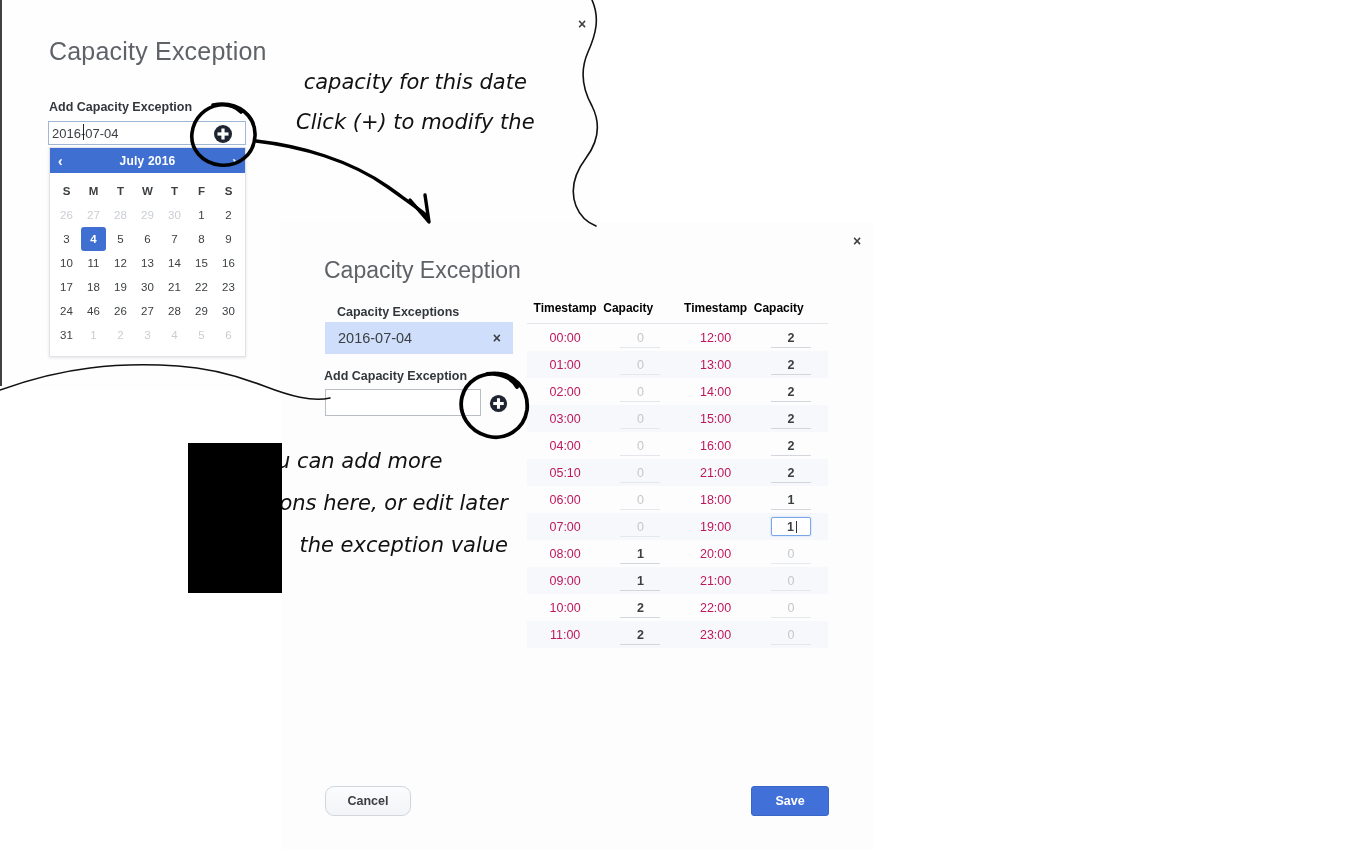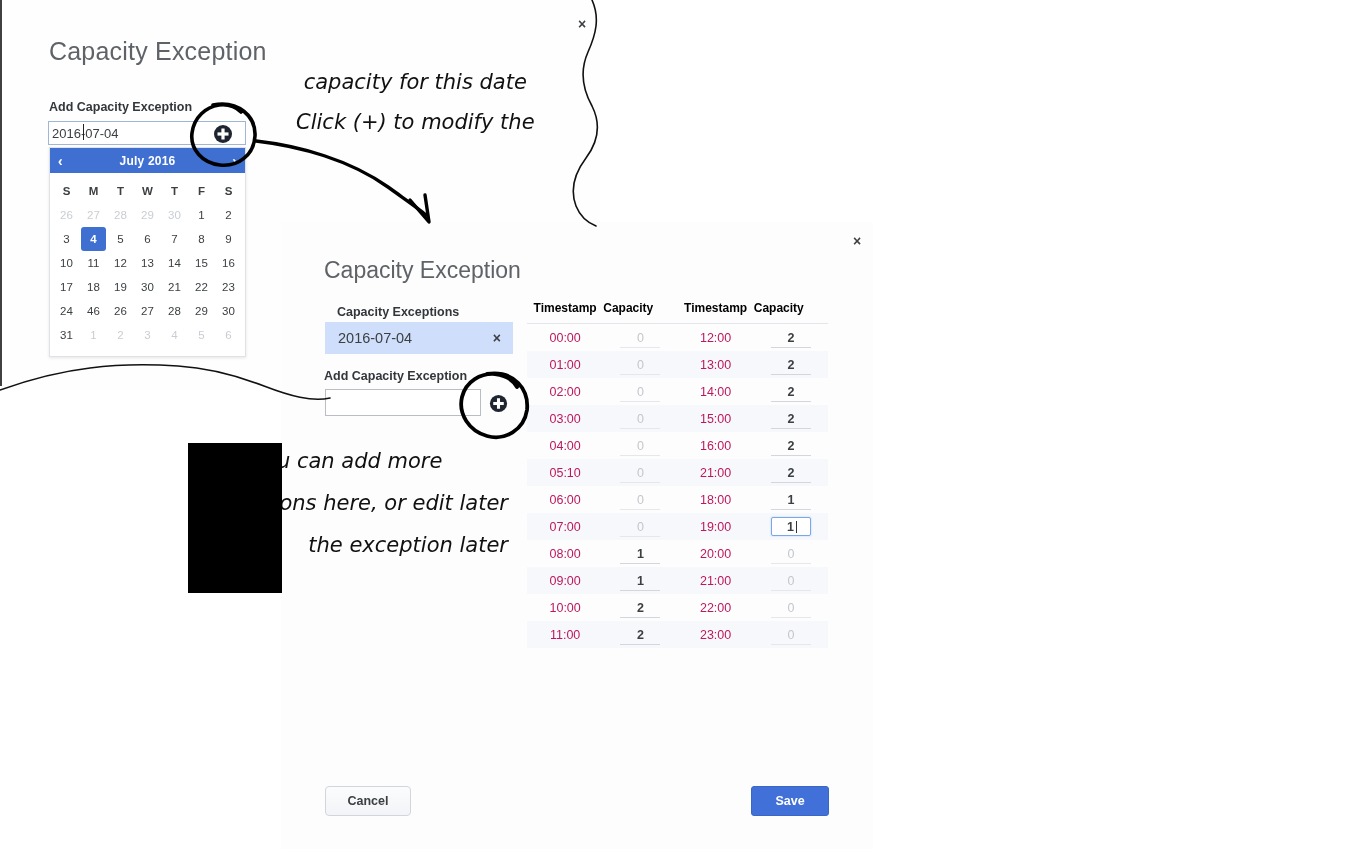--- a/index.html
+++ b/index.html
@@ -126,21 +126,21 @@
     box-shadow:0 0 2px rgba(66,133,244,.35);position:relative;
   }
   .capbox.focused .cr{
     display:inline-block;width:1px;height:12px;background:#333;
     position:relative;top:2px;left:2px;
   }
 
   
   .btn-cancel{
     position:absolute;left:325px;top:786px;width:86px;height:30px;
-    background:linear-gradient(#fbfcfd,#f2f4f7);border:1px solid #d2d6dc;border-radius:4px;
+    background:linear-gradient(#fbfcfd,#f2f4f7);border:1px solid #d2d6dc;border-radius:9px;
     font-size:12.5px;color:#3c4043;font-weight:bold;cursor:pointer;
     font-family:"Liberation Sans", sans-serif;
   }
   .btn-save{
     position:absolute;left:751px;top:786px;width:78px;height:30px;
     background:#4170d8;border:1px solid #3a66c6;border-radius:3px;
     font-size:12.5px;color:#fff;font-weight:bold;cursor:pointer;
     font-family:"Liberation Sans", sans-serif;
   }
 
@@ -380,17 +380,17 @@
   </svg>
 
   <div class="hand" id="ann1">
     <div style="text-align:center">capacity for this date</div>
     <div>Click (+) to modify the</div>
   </div>
 
   <div class="hand" id="ann2">
     <div style="text-align:center;width:320px">You can add more</div>
     <div style="text-align:right;width:320px">exceptions here, or edit later</div>
-    <div style="text-align:right;width:320px">the  exception later</div>
+    <div style="text-align:right;width:320px">the  exception value</div>
   </div>
   <div class="redact"></div>
 
 </div>
 
 </body></html>

